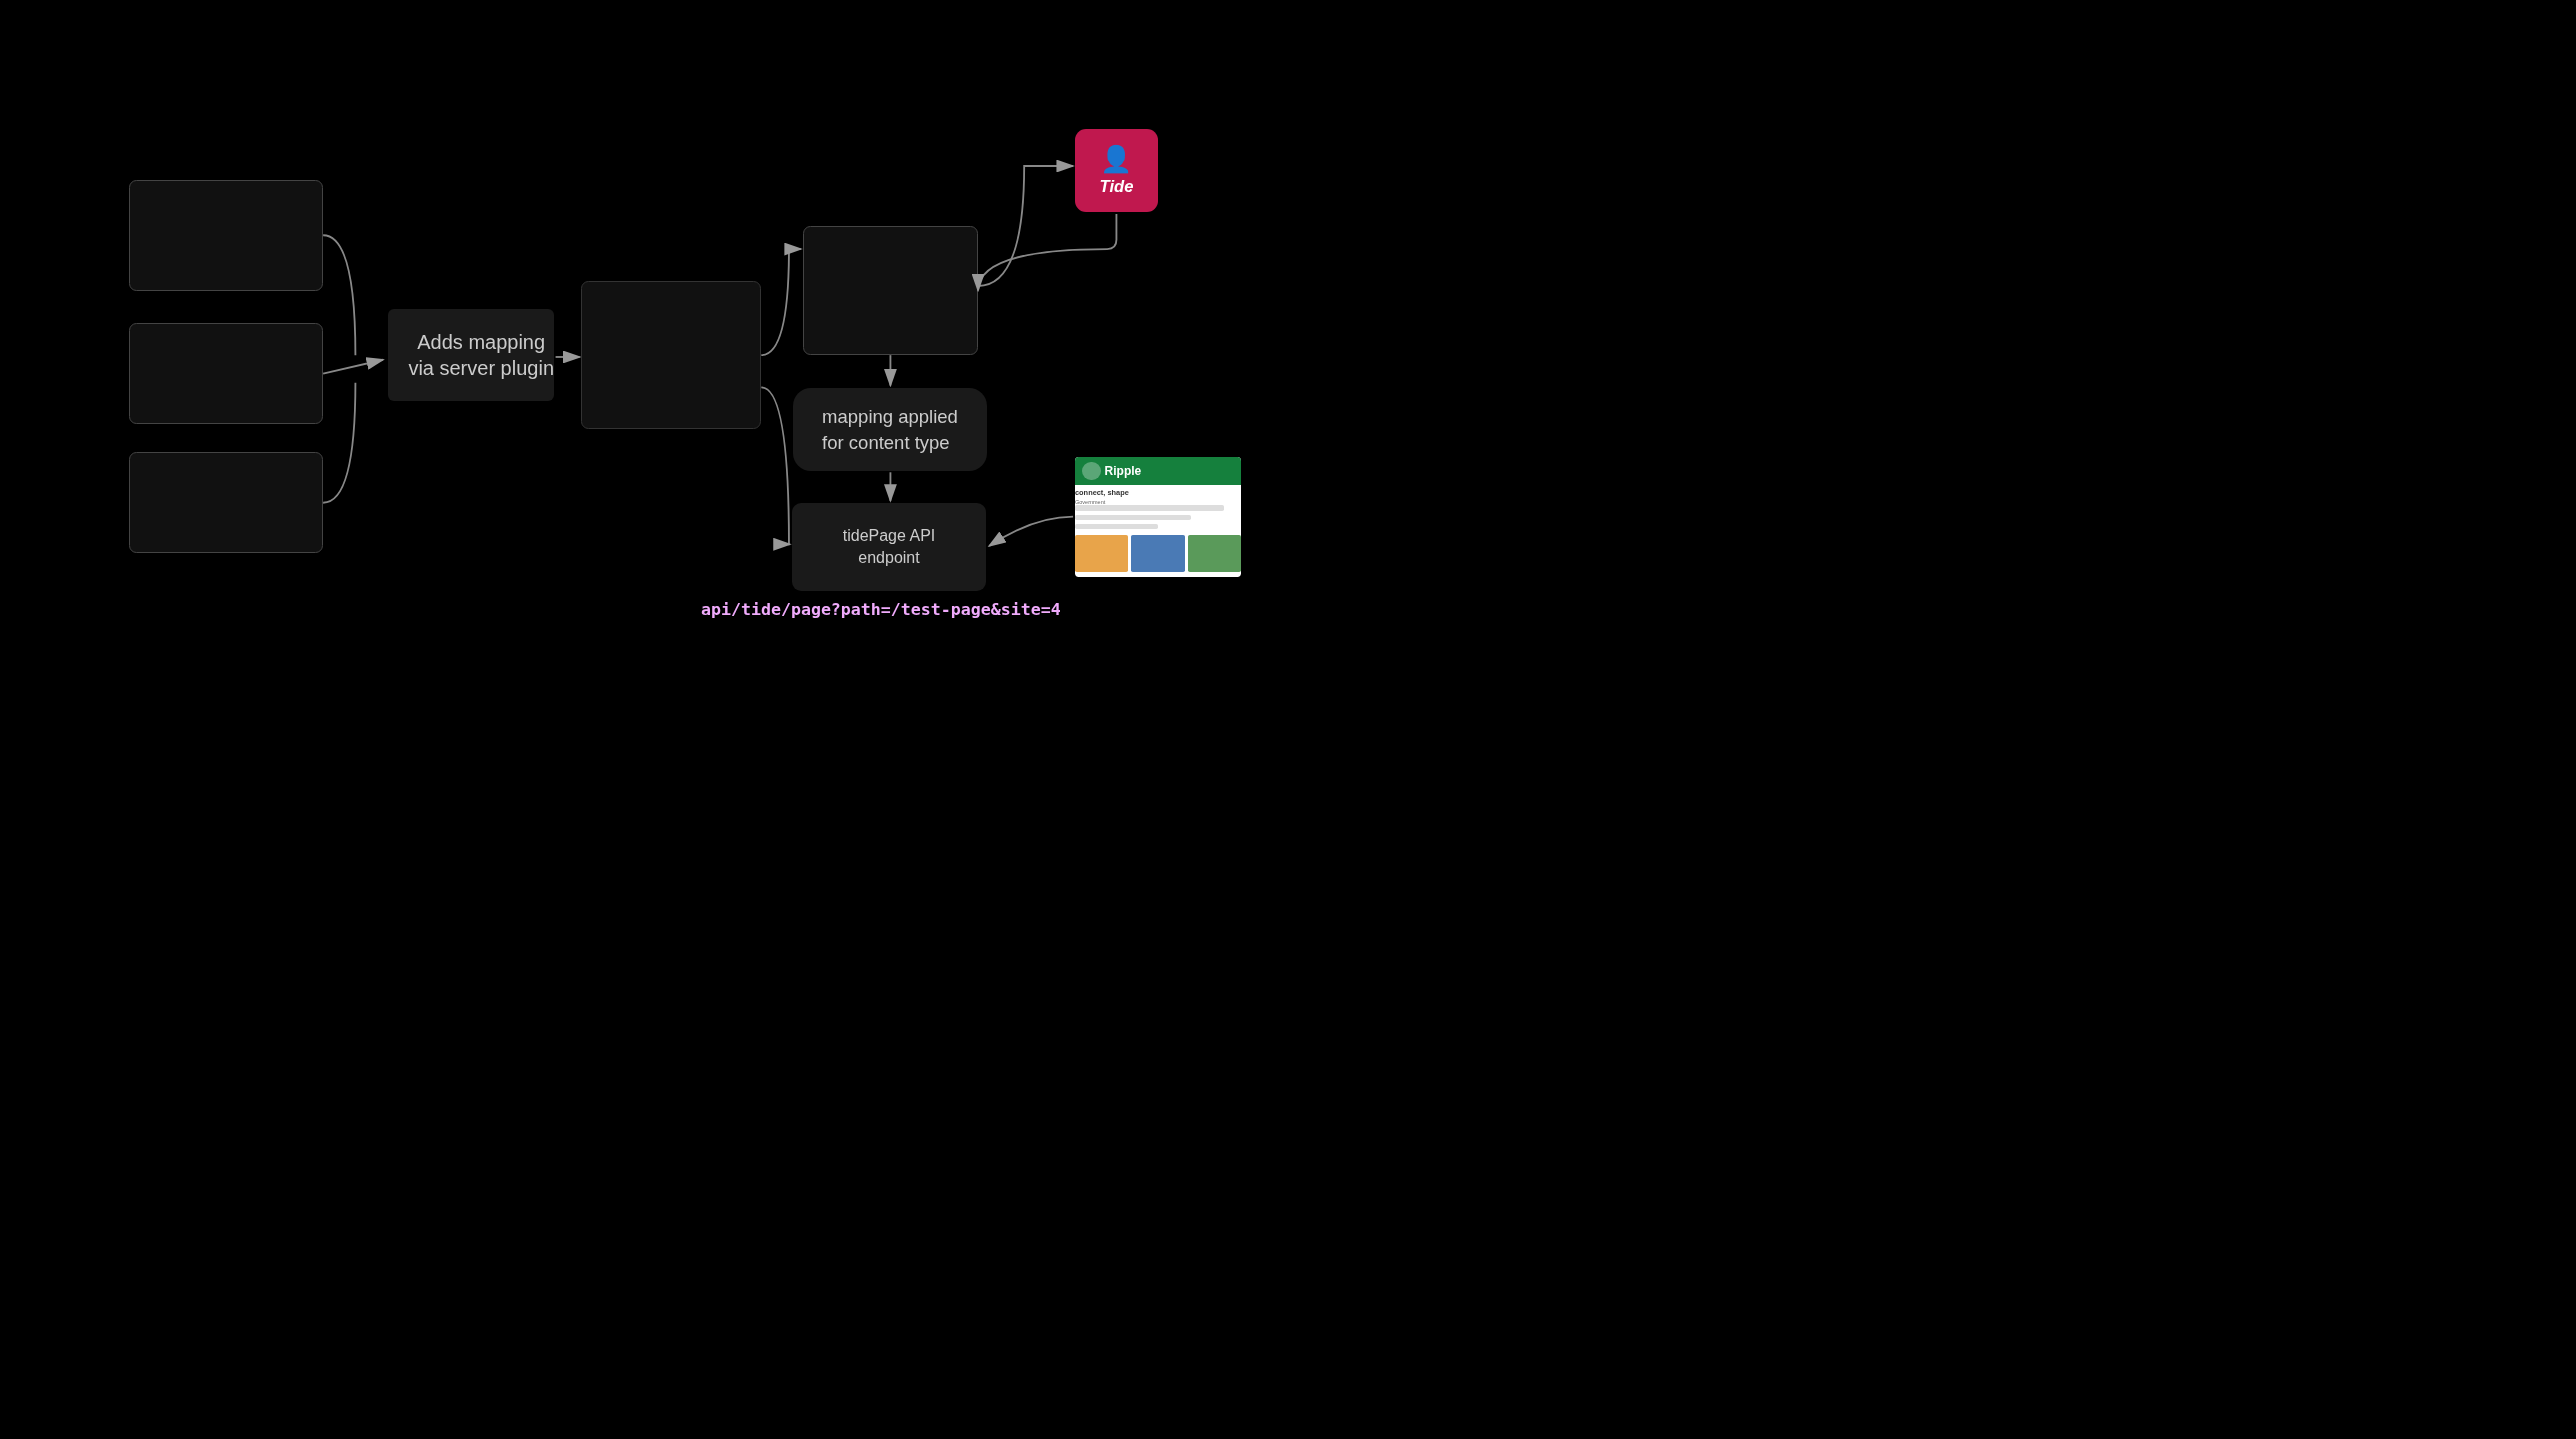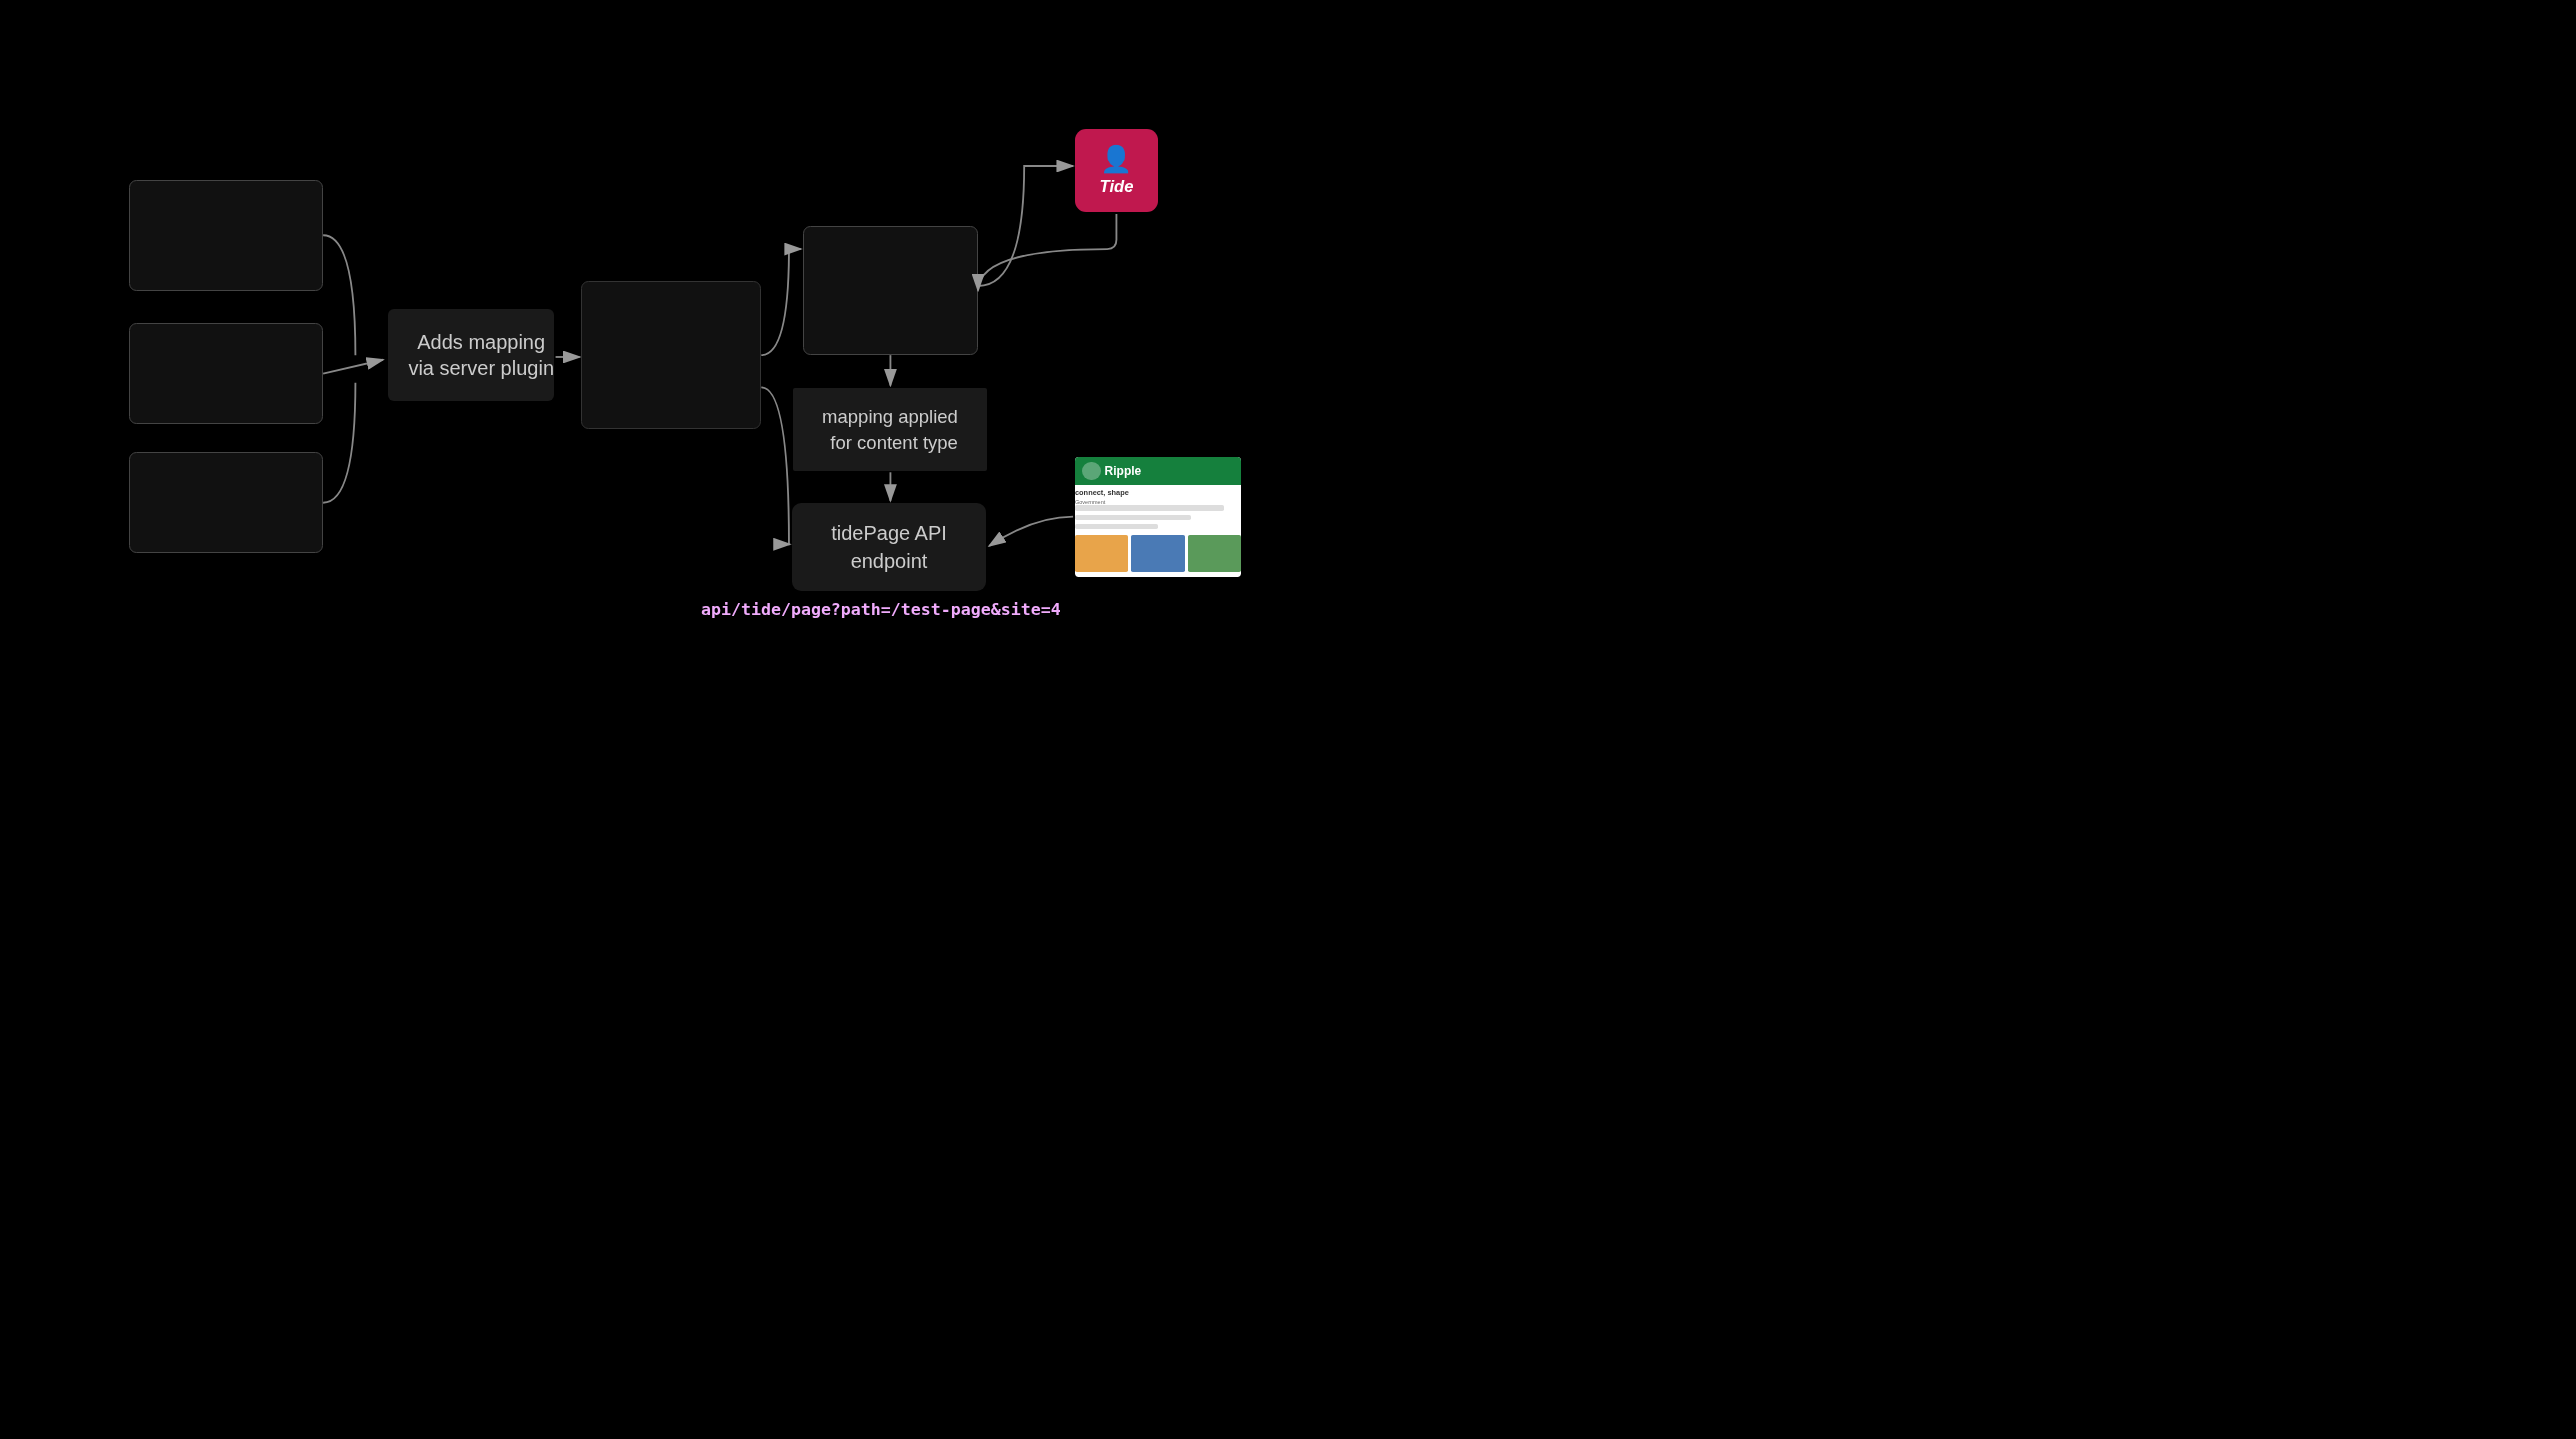--- a/index.html
+++ b/index.html
@@ -94,25 +94,25 @@
       border-radius: 7.4px;
     }
 
     .mapping-box {
       position: absolute;
       left: 793px;
       top: 388px;
       width: 194px;
       height: 83px;
       background: #1a1a1a;
-      border-radius: 2px;
+      border-radius: 18px;
       display: flex;
       align-items: center;
       justify-content: center;
-      text-align: right;
+      text-align: left;
     }
 
     .mapping-box-label {
       color: #ccc;
       font-size: 18.5px;
       line-height: 1.4;
     }
 
     .tide-endpoint-box {
       position: absolute;
@@ -123,21 +123,21 @@
       background: #1a1a1a;
       border-radius: 9.2px;
       display: flex;
       align-items: center;
       justify-content: center;
       text-align: center;
     }
 
     .tide-endpoint-label {
       color: #ccc;
-      font-size: 20px;
+      font-size: 16px;
       line-height: 1.4;
     }
 
     
     .tide-badge {
       position: absolute;
       left: 1075px;
       top: 129px;
       width: 83px;
       height: 83px;

